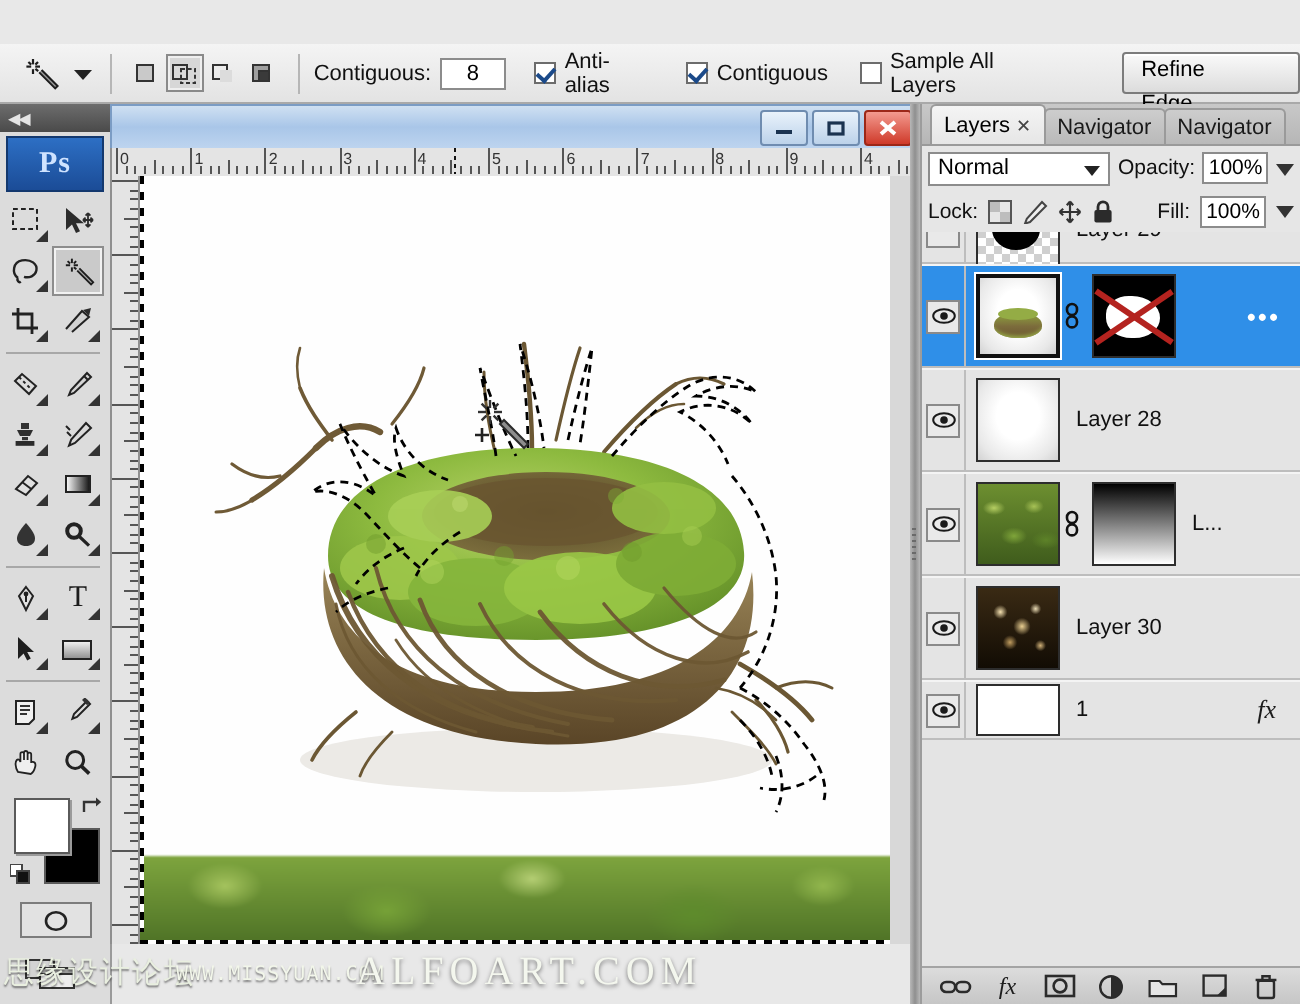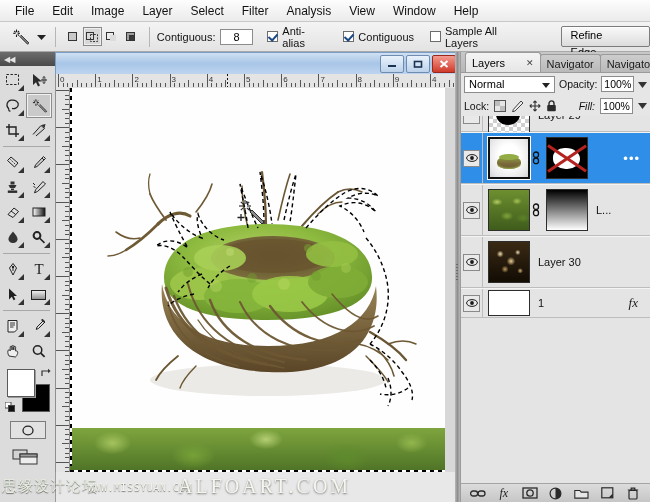--- a/index.html
+++ b/index.html
@@ -173,21 +173,21 @@
     display:flex;flex-direction:column;
   }
   .panel-tabs{
     height:20px;display:flex;align-items:flex-end;
     background:linear-gradient(#c8c8c8,#b6b6b6);padding-left:4px;box-sizing:border-box;
   }
   .ptab{
     height:17px;padding:0 6px;font-size:11px;line-height:16px;color:#1a1a1a;
     background:linear-gradient(#cdcdcd,#b9b9b9);
     border:1px solid #9a9a9a;border-bottom:none;border-radius:3px 3px 0 0;
-    display:flex;align-items:center;gap:21px;margin-right:-1px;
+    display:flex;align-items:center;gap:3px;margin-right:-1px;
   }
   .ptab.active{background:linear-gradient(#f4f4f4,#e6e6e6);height:19px;line-height:18px;color:#000;}
   .ptab .x{font-size:9px;color:#444;}
   .panel-body{flex:1;background:#e6e6e6;border-top:1px solid #9a9a9a;display:flex;flex-direction:column;}
   .blendrow{
     height:22px;display:flex;align-items:center;padding:0 3px;gap:4px;box-sizing:border-box;
   }
   .blend-select{
     width:92px;height:17px;border:1px solid #8c8c8c;background:#fff;
     font-size:11px;line-height:15px;padding-left:4px;box-sizing:border-box;
@@ -270,32 +270,20 @@
     padding:0 4px;box-sizing:border-box;
   }
   .foot-ic{width:18px;height:16px;display:flex;align-items:center;justify-content:center;}
   svg{display:block;}
 </style>
 </head>
 <body>
 
 <div class="app">
 
-  <div class="menubar">
-    <div class="menu-item">File</div>
-    <div class="menu-item">Edit</div>
-    <div class="menu-item">Image</div>
-    <div class="menu-item">Layer</div>
-    <div class="menu-item">Select</div>
-    <div class="menu-item">Filter</div>
-    <div class="menu-item">Analysis</div>
-    <div class="menu-item">View</div>
-    <div class="menu-item">Window</div>
-    <div class="menu-item">Help</div>
-  </div>
 
   <div class="optionsbar">
     <div class="opt-toolicon">
       <svg width="18" height="18" viewBox="0 0 18 18">
         <g stroke="#1d1d1d" stroke-width="1.1" fill="none">
           <line x1="4.5" y1="1.5" x2="4.5" y2="4.2"></line>
           <line x1="4.5" y1="6.6" x2="4.5" y2="9"></line>
           <line x1="1.2" y1="5.3" x2="3.6" y2="5.3"></line>
           <line x1="5.6" y1="5.3" x2="8" y2="5.3"></line>
           <line x1="2.2" y1="3" x2="3.6" y2="4.3"></line>
@@ -355,20 +343,21 @@
       <span class="cbox"></span>
       <span class="opt-label">Sample All Layers</span>
     </label>
 
     <div style="width:12px"></div>
     <div class="btn-refine">Refine Edge...</div>
   </div>
 
   <div class="toolcol">
     <div class="tool-grip">◀◀</div>
+    <div class="ps-logo">Ps</div>
 
     <div class="tool-grid">
       <div class="tool">
         <svg width="16" height="15">
             <rect x="1.5" y="1.5" width="12" height="10" fill="none" stroke="#222" stroke-dasharray="2.4 1.6"></rect>
           </svg>
         <i class="tri"></i>
       </div>
       <div class="tool">
         <svg width="17" height="15">
@@ -963,21 +952,21 @@
           <svg width="12" height="12">
               <path d="M6 0.8 v10.4 M0.8 6 h10.4 M6 0.8 l-1.6 1.8 M6 0.8 l1.6 1.8 M6 11.2 l-1.6-1.8 M6 11.2 l1.6-1.8 M0.8 6 l1.8-1.6 M0.8 6 l1.8 1.6 M11.2 6 l-1.8-1.6 M11.2 6 l-1.8 1.6" stroke="#333" stroke-width="1.1" fill="none"></path>
             </svg>
         </span>
         <span>
           <svg width="11" height="12">
               <path d="M3 5 V3.4 a2.5 2.5 0 0 1 5 0 V5" fill="none" stroke="#2b2b2b" stroke-width="1.4"></path>
             <rect x="1.2" y="5" width="8.6" height="6.2" rx="1" fill="#2b2b2b"></rect>
             </svg>
         </span>
-        <span class="sm-label" style="margin-left:auto;font-style:italic;">Fill:</span>
+        <span class="sm-label" style="margin-left:auto;">Fill:</span>
         <div class="num-field">100%</div>
         <svg width="9" height="9">
             <polygon points="0,2 9,2 4.5,8" fill="#333"></polygon>
           </svg>
       </div>
 
       <div class="layerlist">
 
         <div class="layer-row" style="height:34px;margin-top:-18px;">
           <div class="eye-cell">
@@ -1013,55 +1002,69 @@
           <div class="thumb" style="margin-left:4px;">
             <div class="th-maskoff">
               <div class="shape"></div>
               <div class="xline" style="transform:rotate(34deg)"></div>
               <div class="xline" style="transform:rotate(-34deg)"></div>
             </div>
           </div>
           <div class="dots">•••</div>
         </div>
 
-
         <div class="layer-row">
           <div class="eye-cell">
             <div class="eye-box">
               <svg width="12" height="8">
                   <ellipse cx="6" cy="4" rx="5.4" ry="3.4" fill="none" stroke="#1a1a1a"></ellipse>
                   <circle cx="6" cy="4" r="1.9" fill="#1a1a1a"></circle>
                 </svg>
             </div>
           </div>
           <div class="thumb">
-            <div class="th-moss"></div>
-          </div>
-          <div class="link-ic">
-            <svg width="10" height="14">
-                <rect x="2.5" y="1" width="5" height="5.5" rx="2.5" fill="none" stroke="#111" stroke-width="1.3"></rect>
-                <rect x="2.5" y="7.2" width="5" height="5.5" rx="2.5" fill="none" stroke="#111" stroke-width="1.3"></rect>
-              </svg>
-          </div>
-          <div class="thumb" style="margin-left:4px;">
-            <div class="th-grad-bw"></div>
-          </div>
-          <div class="lname">L...</div>
+            <div class="th-white"></div>
+          </div>
+          <div class="lname">Layer 28</div>
         </div>
 
         <div class="layer-row">
           <div class="eye-cell">
             <div class="eye-box">
               <svg width="12" height="8">
                   <ellipse cx="6" cy="4" rx="5.4" ry="3.4" fill="none" stroke="#1a1a1a"></ellipse>
                   <circle cx="6" cy="4" r="1.9" fill="#1a1a1a"></circle>
                 </svg>
             </div>
           </div>
           <div class="thumb">
+            <div class="th-moss"></div>
+          </div>
+          <div class="link-ic">
+            <svg width="10" height="14">
+                <rect x="2.5" y="1" width="5" height="5.5" rx="2.5" fill="none" stroke="#111" stroke-width="1.3"></rect>
+                <rect x="2.5" y="7.2" width="5" height="5.5" rx="2.5" fill="none" stroke="#111" stroke-width="1.3"></rect>
+              </svg>
+          </div>
+          <div class="thumb" style="margin-left:4px;">
+            <div class="th-grad-bw"></div>
+          </div>
+          <div class="lname">L...</div>
+        </div>
+
+        <div class="layer-row">
+          <div class="eye-cell">
+            <div class="eye-box">
+              <svg width="12" height="8">
+                  <ellipse cx="6" cy="4" rx="5.4" ry="3.4" fill="none" stroke="#1a1a1a"></ellipse>
+                  <circle cx="6" cy="4" r="1.9" fill="#1a1a1a"></circle>
+                </svg>
+            </div>
+          </div>
+          <div class="thumb">
             <div class="th-bokeh"></div>
           </div>
           <div class="lname">Layer 30</div>
         </div>
 
         <div class="layer-row" style="height:30px;">
           <div class="eye-cell">
             <div class="eye-box">
               <svg width="12" height="8">
                   <ellipse cx="6" cy="4" rx="5.4" ry="3.4" fill="none" stroke="#1a1a1a"></ellipse>

